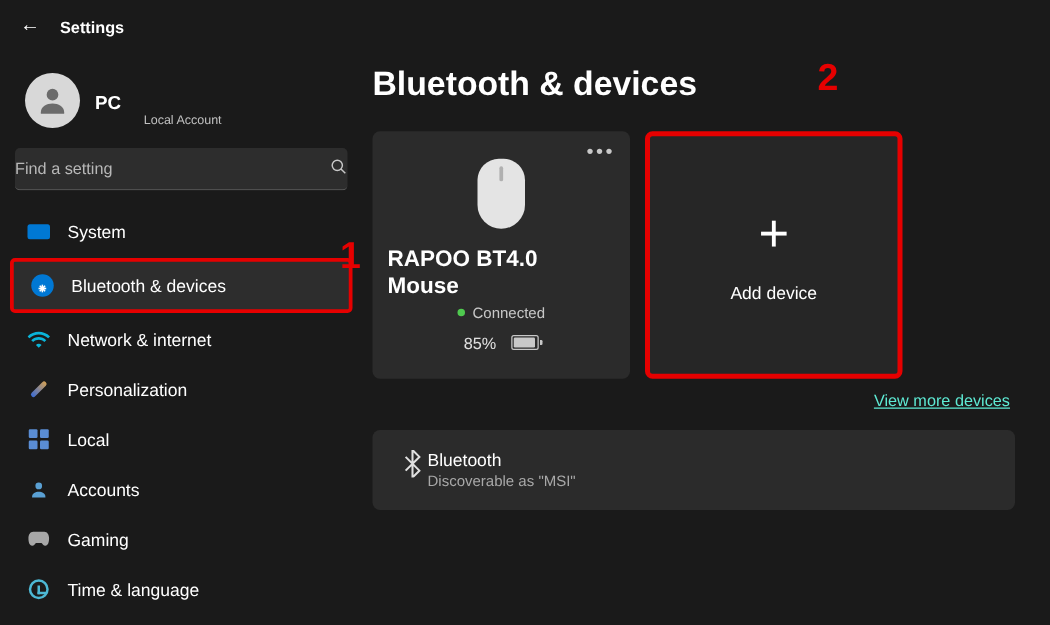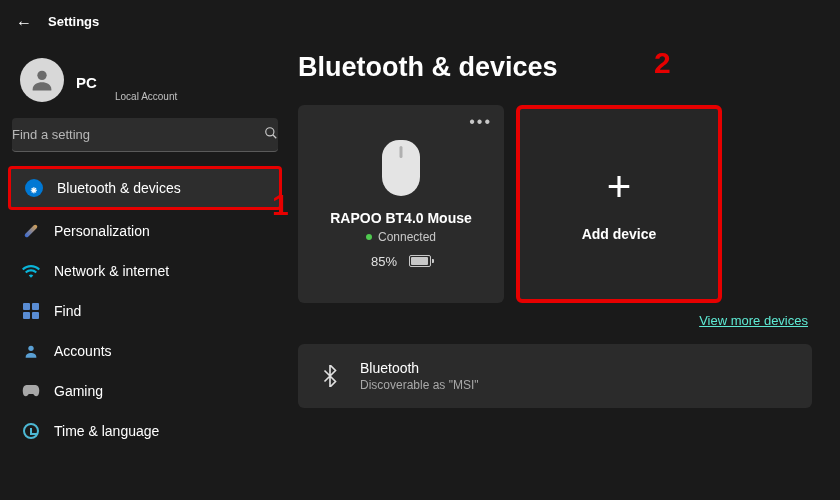--- a/index.html
+++ b/index.html
@@ -155,52 +155,52 @@
     content: "";
     position: absolute;
     top: 6px;
     left: 50%;
     transform: translateX(-50%);
     width: 3px;
     height: 12px;
     background: #b0b0b0;
     border-radius: 2px;
   }
-  .device-name { font-size: 14px; font-weight: 600; margin-bottom: 4px; }
+  .device-name { font-size: 18px; font-weight: 600; margin-bottom: 4px; }
   .device-status { font-size: 12px; color: #c8c8c8; margin-bottom: 10px; display:flex;align-items:center;gap:6px; }
   .status-dot { width: 6px; height: 6px; background: #4fc94f; border-radius: 50%; }
   .device-battery { font-size: 13px; color: #e0e0e0; display:flex;align-items:center;gap:12px; }
   .batt-icon { width: 22px; height: 12px; border: 1.5px solid #c8c8c8; border-radius: 2px; position:relative; }
   .batt-icon::after { content:""; position:absolute; right:-4px; top:3px; width:2px; height:4px; background:#c8c8c8; border-radius:0 1px 1px 0; }
   .batt-icon::before { content:""; position:absolute; left:1px; top:1px; bottom:1px; width:85%; background:#c8c8c8; border-radius:1px; }
 
   .add-device-card {
     border: 4px solid #e60000;
     background: #262626;
     border-radius: 6px;
     width: 206px;
     height: 198px;
     display: flex;
     flex-direction: column;
     align-items: center;
     justify-content: center;
     cursor: pointer;
   }
   .plus-icon { font-size: 42px; font-weight: 200; margin-bottom: 18px; line-height: 1; }
-  .add-label { font-size: 14px; font-weight: 700; }
+  .add-label { font-size: 14px; font-weight: 400; }
 
   .view-more { text-align: right; color: #5eead4; font-size: 13px; margin: 6px 4px 16px 0; cursor: pointer; text-decoration: underline; }
 
   .setting-row {
     background: #2b2b2b;
     border-radius: 6px;
     padding: 16px 20px;
     display: flex;
-    align-items: flex-end;
-    gap: 18px;
+    align-items: flex-start;
+    gap: 0;
     margin-bottom: 6px;
     cursor: pointer;
   }
   .setting-icon { font-size: 18px; color: #e0e0e0; width: 24px; text-align:center; }
   .setting-title { font-size: 14px; font-weight: 500; }
   .setting-sub { font-size: 12px; color: #a8a8a8; margin-top: 2px; }
 
   .ann {
     position: absolute;
     color: #e60000;
@@ -239,50 +239,56 @@
       <input type="text" placeholder="Find a setting" style="">
       <span class="search-icon">
         <svg width="14" height="14" viewBox="0 0 24 24" fill="none" stroke="#c8c8c8" stroke-width="2">
             <circle cx="10" cy="10" r="7"></circle>
             <line x1="21" y1="21" x2="15" y2="15"></line>
           </svg>
       </span>
     </div>
 
     <ul class="nav-list">
+      <li class="nav-item">
+        <span class="nav-icon">
+            <span class="icon-system"></span>
+          </span>
+        <span>System</span>
+      </li>
       <li class="nav-item active">
         <span class="nav-icon">
             <span class="icon-bt">⁕</span>
           </span>
         <span>Bluetooth &amp; devices</span>
-      </li>
-      <li class="nav-item">
-        <span class="nav-icon">
-            <span class="icon-person"></span>
-          </span>
-        <span>Personalization</span>
       </li>
       <li class="nav-item">
         <span class="nav-icon icon-wifi">
           <svg width="18" height="14" viewBox="0 0 24 18" fill="#0ab4d8">
               <path d="M12 18l-3-3c1.7-1.7 4.3-1.7 6 0l-3 3zm-6-6l-2-2c4.4-4.4 11.6-4.4 16 0l-2 2c-3.3-3.3-8.7-3.3-12 0zm-4-4L0 6c6.6-6.6 17.4-6.6 24 0l-2 2c-5.5-5.5-14.5-5.5-20 0z"></path>
             </svg>
         </span>
         <span>Network &amp; internet</span>
       </li>
       <li class="nav-item">
         <span class="nav-icon">
+            <span class="icon-person"></span>
+          </span>
+        <span>Personalization</span>
+      </li>
+      <li class="nav-item">
+        <span class="nav-icon">
             <span class="icon-apps">
               <span></span>
               <span></span>
               <span></span>
               <span></span>
             </span>
           </span>
-        <span>Find</span>
+        <span>Local</span>
       </li>
       <li class="nav-item">
         <span class="nav-icon icon-acct">
           <svg width="16" height="16" viewBox="0 0 24 24" fill="#5aa0d4">
               <circle cx="12" cy="8" r="4"></circle>
               <path d="M4 21c0-4 4-6 8-6s8 2 8 6v1H4z"></path>
             </svg>
         </span>
         <span>Accounts</span>
       </li>

